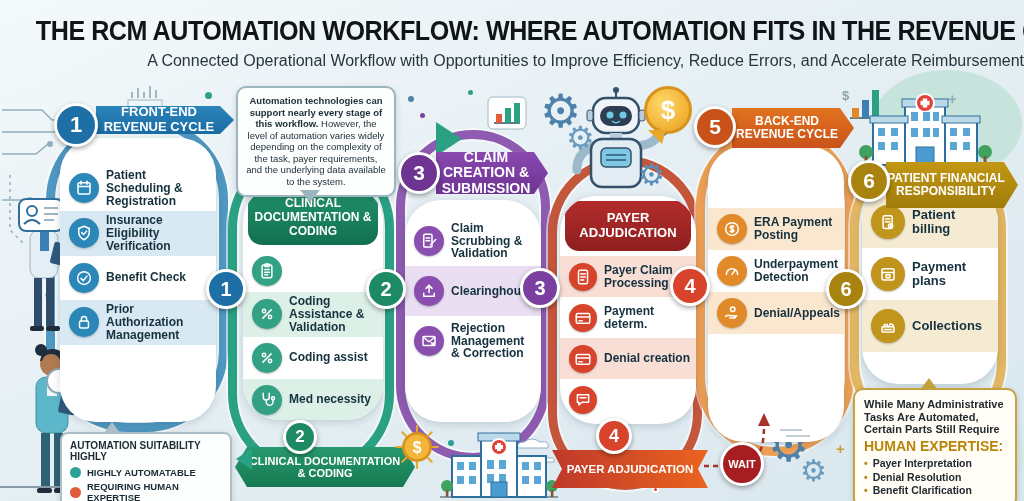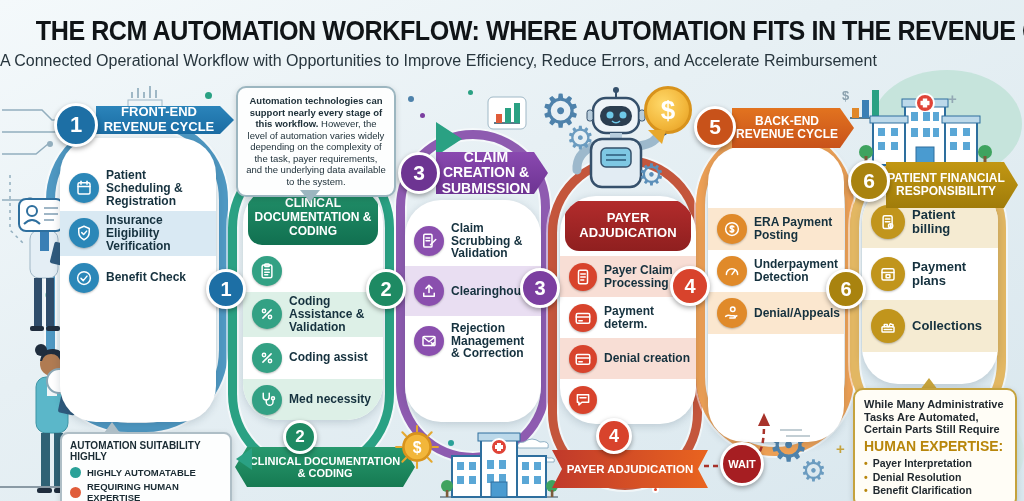--- a/index.html
+++ b/index.html
@@ -4,21 +4,21 @@
 <style>
 *{margin:0;padding:0;box-sizing:border-box}
 html,body{width:1024px;height:501px;overflow:hidden}
 body{position:relative;font-family:"Liberation Sans",sans-serif;
 background:linear-gradient(155deg,#f4f9fb 0%,#e7f0f4 40%,#d9e7ee 100%)}
 .abs{position:absolute}
 .blob{position:absolute;border-radius:50%;z-index:0}
 
 .title{position:absolute;top:16px;left:0;width:1024px;text-align:center;font-weight:700;
 font-size:27px;letter-spacing:-.5px;color:#101417;white-space:nowrap;transform:scaleX(.93);z-index:6}
-.subtitle{position:absolute;top:52px;left:0;width:1024px;text-align:left;font-weight:400;
+.subtitle{position:absolute;top:52px;left:0;width:1024px;text-align:right;font-weight:400;
 font-size:16px;color:#27353d;z-index:6}
 
 .track{position:absolute;border-radius:82px;z-index:1;
 box-shadow:0 0 0 2px rgba(255,255,255,.55), inset 0 0 0 2px rgba(255,255,255,.55)}
 
 .card{position:absolute;background:#fff;z-index:3;border-radius:36px;overflow:hidden;
 box-shadow:0 2px 8px rgba(20,50,70,.18)}
 .chead{margin:5px;border-radius:14px;color:#fff;font-weight:700;text-align:center;
 display:flex;align-items:center;justify-content:center;line-height:1.15;padding:4px}
 .item{display:flex;align-items:center;gap:7px;padding:3px 5px 3px 9px}
@@ -283,20 +283,29 @@
   </div>
   <div class="item">
     <span class="ic" style="background:#2b87b8">
         <svg viewBox="0 0 24 24">
           <circle cx="12" cy="12" r="8.5"></circle>
           <polyline points="8 12.5 11 15.5 16 9.5"></polyline>
         </svg>
       </span>
     <span class="lbl">Benefit Check</span>
   </div>
+  <div class="item">
+    <span class="ic" style="background:#2b87b8">
+        <svg viewBox="0 0 24 24">
+          <rect x="6" y="10.5" width="12" height="9.5" rx="2"></rect>
+          <path d="M8.5 10.5V8a3.5 3.5 0 0 1 7 0v2.5"></path>
+        </svg>
+      </span>
+    <span class="lbl">Prior Authorization Management</span>
+  </div>
 </div>
 
 <div class="note" style="left:236px;top:86px;width:160px">
   <b>Automation technologies can support nearly every stage of this workflow.</b><span> However, the level of automation varies widely depending on the complexity of the task, payer requirements, and the underlying data available to the system.</span>
 </div>
 <div class="tail" style="left:300px;top:190px;border-left:10px solid transparent;border-right:10px solid transparent;border-top:12px solid #9cb6c0"></div>
 
 <div class="card s2" style="left:243px;top:186px;width:140px;height:234px">
   <div class="chead" style="height:54px;font-size:12px;background:linear-gradient(180deg,#22906a,#117050)">
       <span>CLINICAL DOCUMENTATION &amp; CODING</span>

